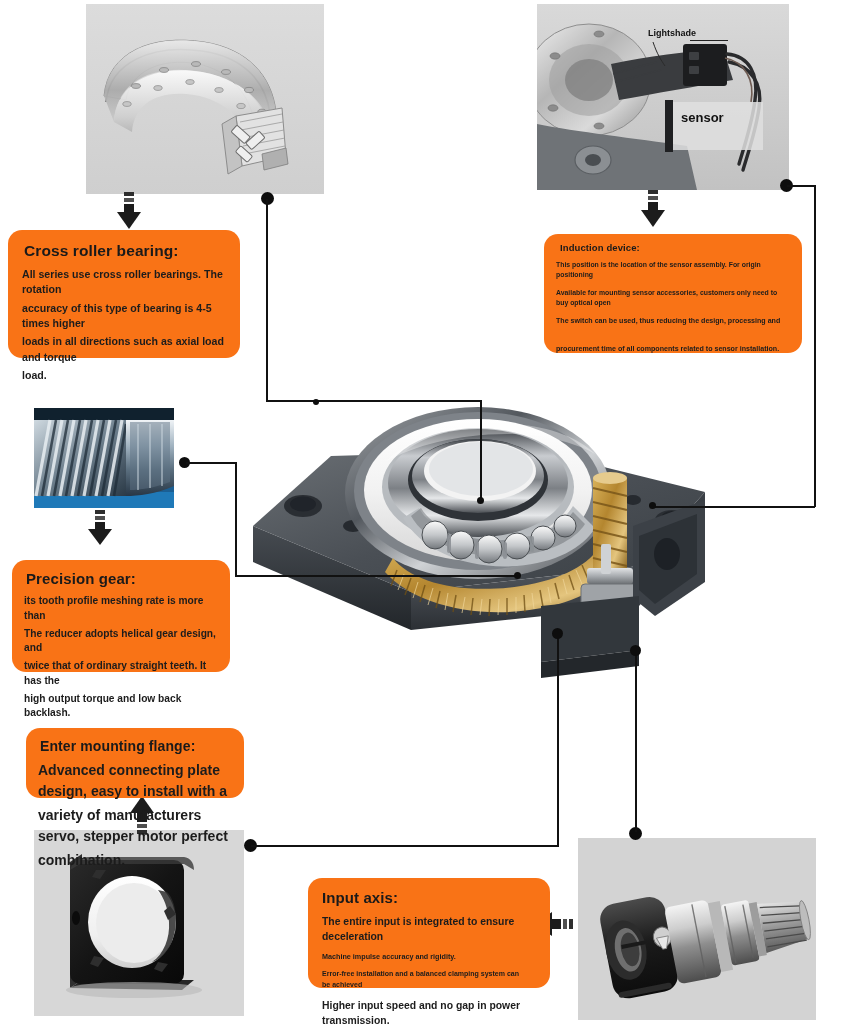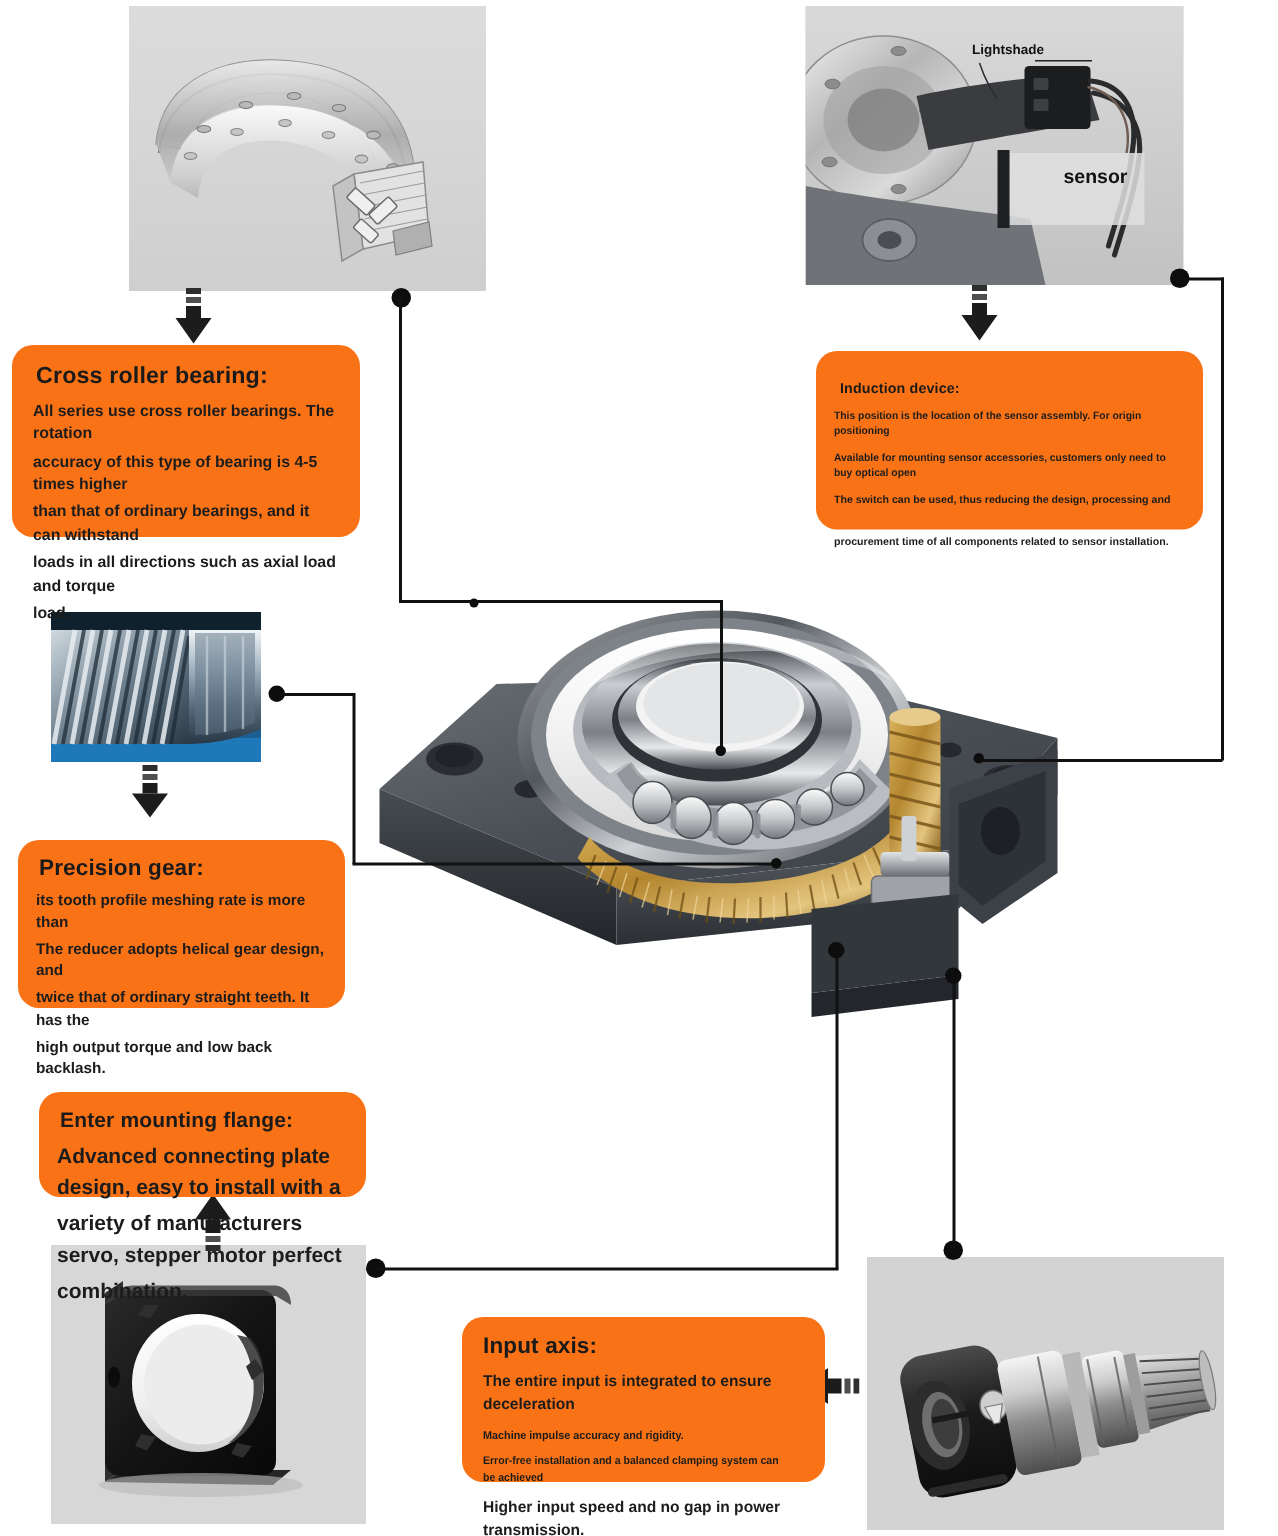--- a/index.html
+++ b/index.html
@@ -21,21 +21,21 @@
     box-sizing:border-box;padding:10px 14px 12px 14px;
   }
   .callout .c-title{
     font-size:15.5px;font-weight:700;color:#1a1a1a;
     margin:2px 0 7px 2px;letter-spacing:.1px;
   }
   .callout .c-body{font-size:10.6px;line-height:1.45;color:#1c1c1c;font-weight:600;}
   .callout .c-body p{margin:0 0 3px 0;}
 
   
-  .callout.dense .c-title{font-size:9.5px;font-weight:600;margin:12px 0 8px 4px;}
+  .callout.dense .c-title{font-size:9.5px;font-weight:600;margin:0 0 8px 4px;}
   .callout.dense .c-body{font-size:7.1px;line-height:1.35;font-weight:600;}
   .callout.dense .c-body p{margin:0 0 9px 0;transform:scaleX(.97);transform-origin:left;}
   .callout.dense .c-body p.wide{transform:none;}
 
   .callout.mini .c-title{font-size:14px;}
   .callout.mini .c-body{font-size:14px;line-height:1.5;}
 
   .callout.input .c-title{font-size:15px;margin-bottom:8px;}
   .callout.input .c-body p{margin:0 0 7px 2px;}
   .callout.input .c-body p.l1{font-size:10.4px;}
@@ -195,21 +195,21 @@
       </g>
 
       <path d="M116 38 C120 50 124 56 128 62" fill="none" stroke="#2b2b2b" stroke-width="1"></path>
 
       <rect x="136" y="98" width="90" height="48" fill="#dfdfdf" opacity=".85"></rect>
 
       <rect x="128" y="96" width="8" height="52" fill="#1f2022"></rect>
     </svg>
     <div class="label-in-photo" style="left:111px;top:24px;">Lightshade</div>
     <div class="label-underline" style="left:153px;top:36px;width:38px;"></div>
-    <div class="label-in-photo big" style="left:172px;top:106px;">sensor</div>
+    <div class="label-in-photo big" style="left:144px;top:106px;">sensor</div>
   </div>
 
   <div class="photo" style="left:34px;top:408px;width:140px;height:100px;background:#1d3f63;">
     <svg class="ph-inner" viewBox="0 0 140 100" preserveAspectRatio="none">
       <defs>
         <linearGradient id="toothG" x1="0" y1="0" x2="0" y2="1">
           <stop offset="0" stop-color="#f0f4f7"></stop>
             <stop offset=".35" stop-color="#9fb1bf"></stop>
           <stop offset=".65" stop-color="#5b6f7f"></stop>
             <stop offset="1" stop-color="#283746"></stop>
@@ -600,21 +600,20 @@
       <rect x="28" y="7" width="4" height="10" fill="#4f4f4f"></rect>
       <rect x="34" y="7" width="4" height="10" fill="#2e2e2e"></rect>
     </svg>
   </div>
 
   <div class="callout" style="left:8px;top:230px;width:232px;height:128px;">
     <div class="c-title">Cross roller bearing:</div>
     <div class="c-body">
       <p>All series use cross roller bearings. The rotation</p>
       <p>accuracy of this type of bearing is 4-5 times higher</p>
-      <p>than that of ordinary bearings, and it can withstand</p>
       <p>loads in all directions such as axial load and torque</p>
       <p>load.</p>
     </div>
   </div>
 
   <div class="callout dense" style="left:544px;top:234px;width:258px;height:119px;padding:8px 12px;">
     <div class="c-title">Induction device:</div>
     <div class="c-body">
       <p>This position is the location of the sensor assembly. For origin positioning</p>
       <p>Available for mounting sensor accessories, customers only need to buy optical open</p>

